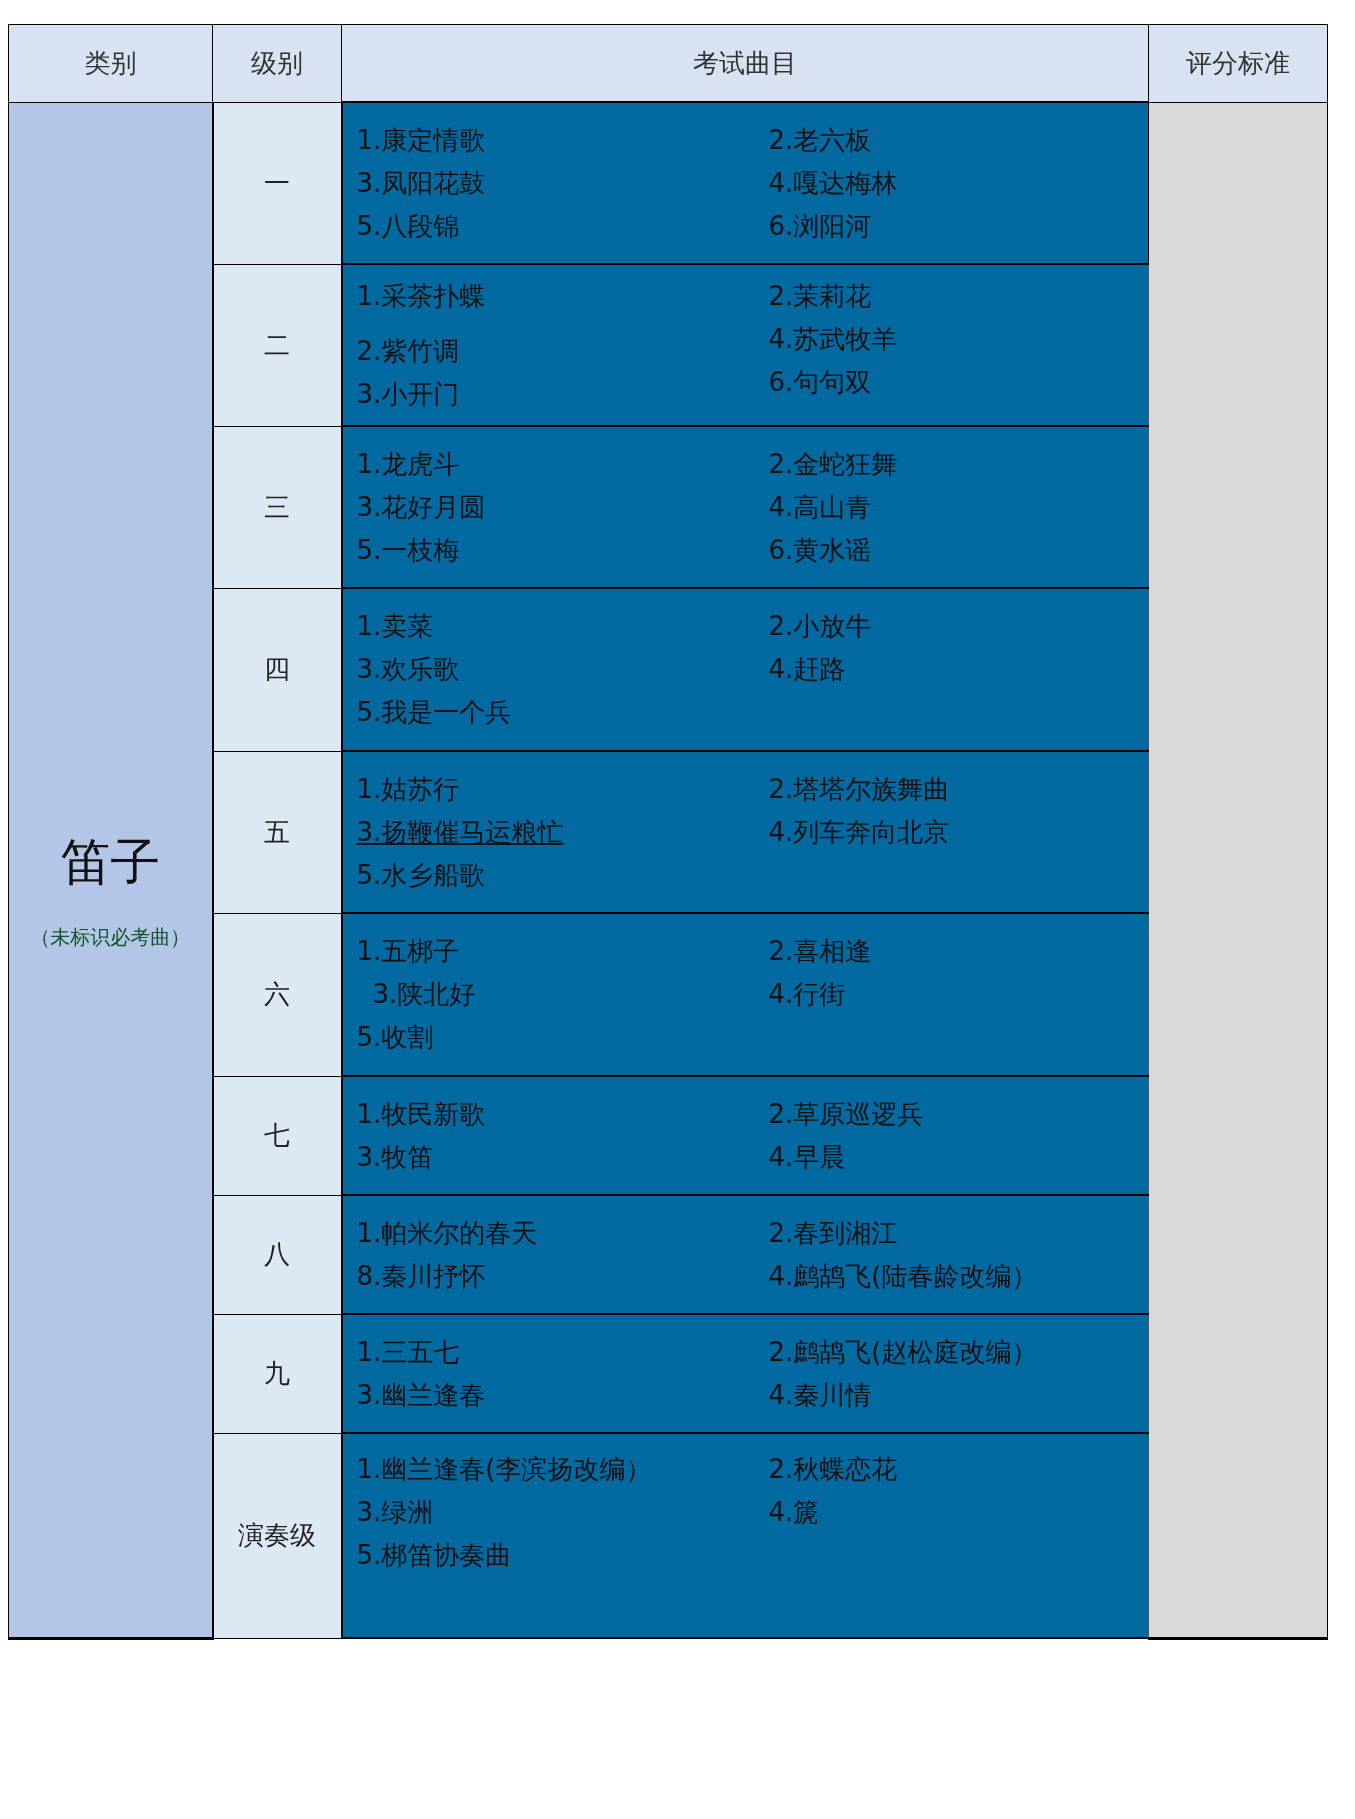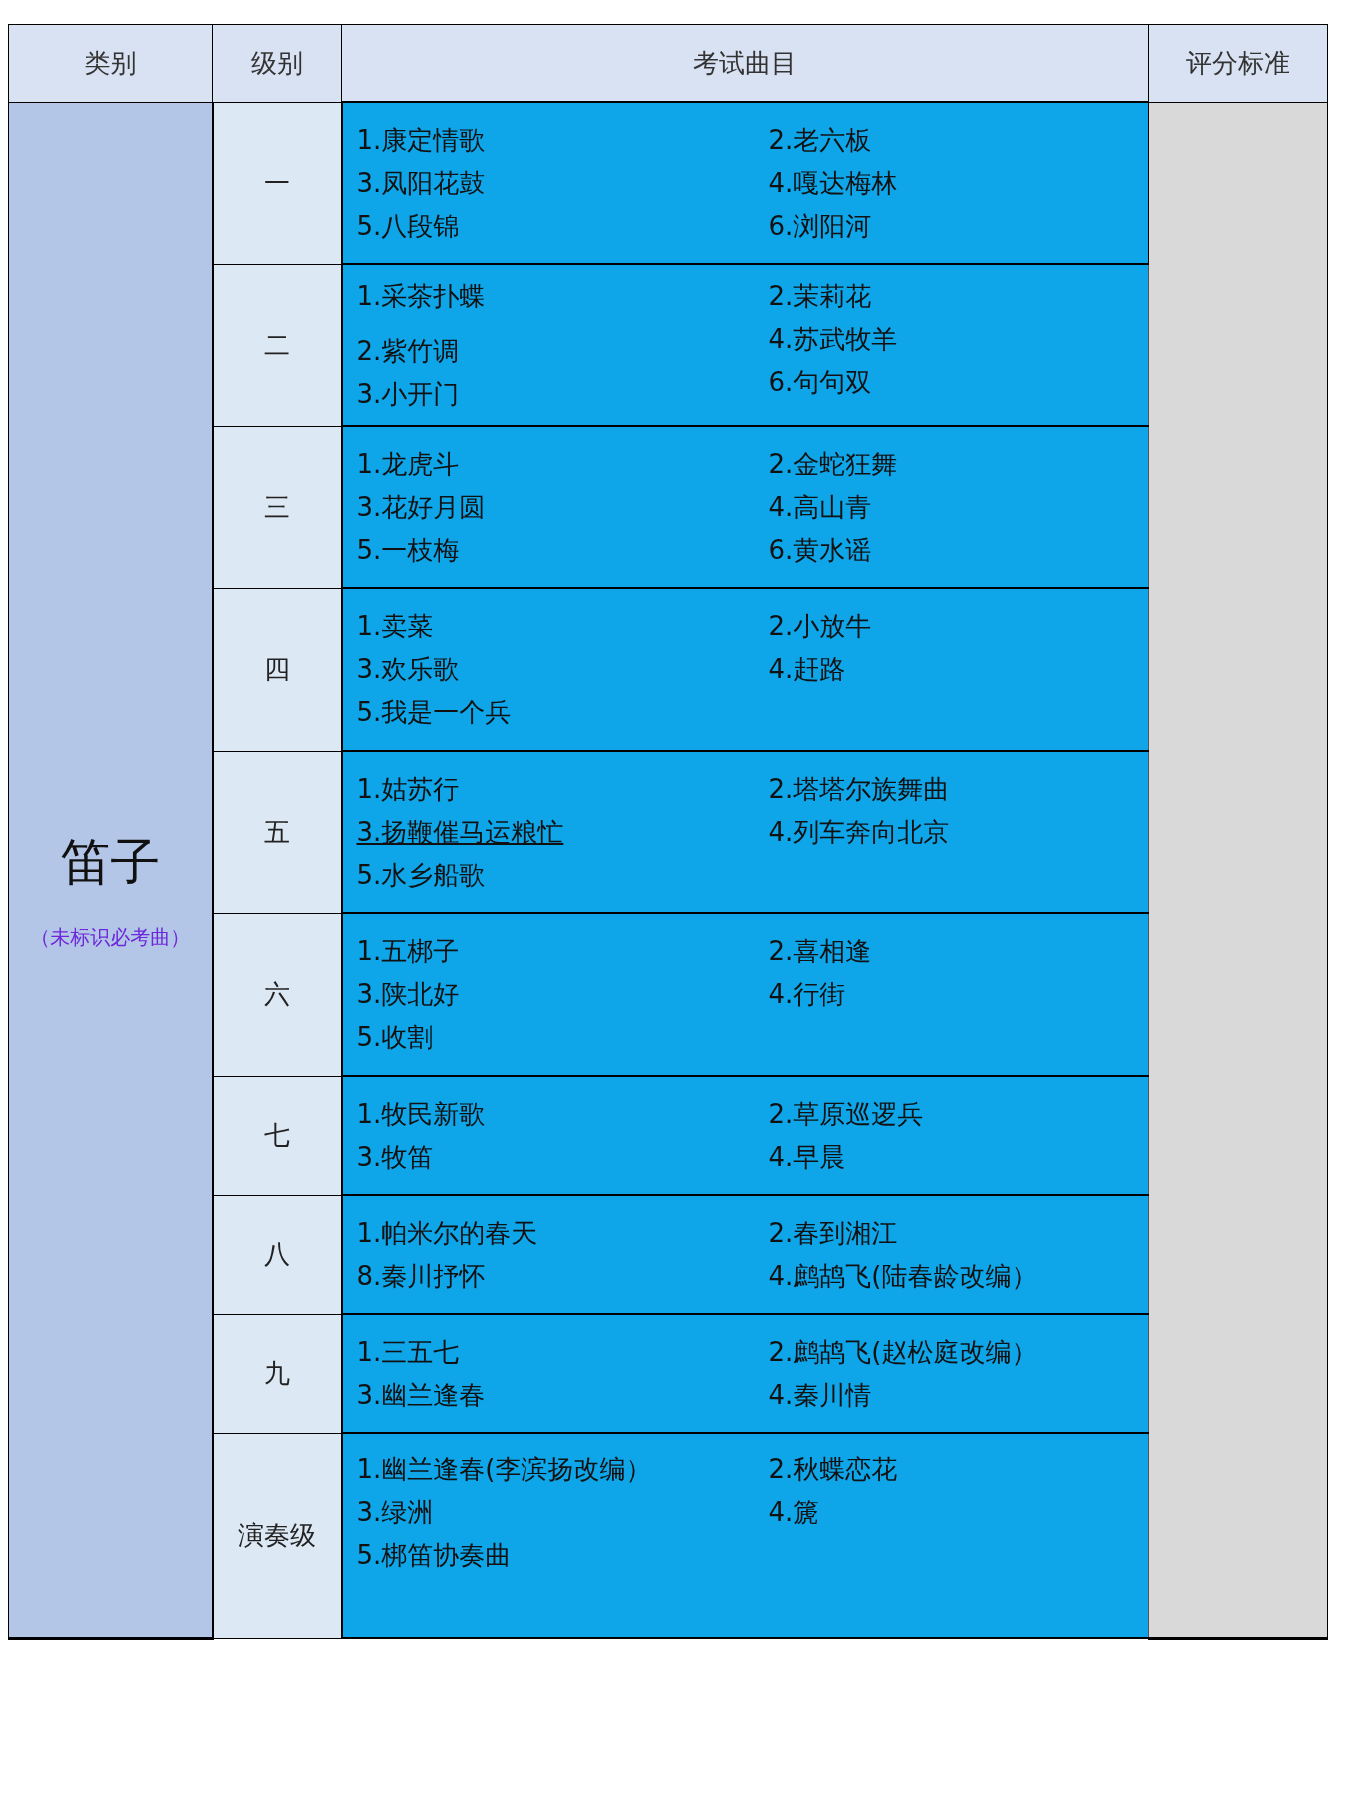--- a/index.html
+++ b/index.html
@@ -3,24 +3,24 @@
 <meta charset="utf-8">
 <style>
   html,body{margin:0;padding:0;background:#fff;}
   body{width:1355px;height:1819px;position:relative;overflow:hidden;font-family:"DejaVu Sans","Liberation Sans",sans-serif;color:#111;}
   table{position:absolute;left:8px;top:24px;width:1319px;border-collapse:collapse;table-layout:fixed;}
   td,th{padding:0;border:1.5px solid #000;vertical-align:middle;}
   th{background:#d9e2f3;height:76px;font-weight:normal;font-size:26px;color:#333;text-align:center;}
   th.score-h{border-left:1px solid #555;}
   td.cat{background:#b4c6e7;text-align:center;border-bottom:3px solid #000;}
   td.lvl{background:#dde8f5;text-align:center;font-size:26px;color:#222;border-top:1px solid #000;border-bottom:1px solid #000;border-left:2px solid #000;border-right:2.5px solid #000;}
-  td.pieces{background:#0ea5e9;border-top:2.5px solid #000;border-bottom:2.5px solid #000;padding-left:14px;}
+  td.pieces{background:#0369a1;border-top:2.5px solid #000;border-bottom:2.5px solid #000;padding-left:14px;}
   td.score{background:#d9d9d9;border-left:1px solid #555;border-bottom:3px solid #000;}
   .cat-name{font-size:50px;font-weight:normal;color:#111;}
-  .cat-note{font-size:20px;color:#6d28d9;margin-top:28px;}
+  .cat-note{font-size:20px;color:#14532d;margin-top:28px;}
   .grid{display:grid;grid-template-columns:412px 1fr;row-gap:0;font-size:26px;line-height:43px;}
   .p{white-space:nowrap;}
   .col{display:flex;flex-direction:column;}
 </style>
 </head>
 <body>
 
 <table>
   <colgroup>
     <col style="width:204px">
@@ -126,21 +126,21 @@
             </div>
           </div>
         </td>
       </tr>
       <tr style="height: 163px;">
         <td class="lvl">六</td>
         <td class="pieces">
           <div class="grid">
             <div class="col">
               <div class="p" style="min-height: 43px;">1.五梆子</div>
-              <div class="p" style="min-height: 43px;">3.陕北好</div>
+              <div class="p" style="min-height: 43px; margin-left: 16px;">3.陕北好</div>
               <div class="p" style="min-height: 43px;">5.收割</div>
             </div>
             <div class="col">
               <div class="p" style="min-height: 43px;">2.喜相逢</div>
               <div class="p" style="min-height: 43px;">4.行街</div>
               <div class="p" style="min-height: 43px;"></div>
             </div>
           </div>
         </td>
       </tr>

